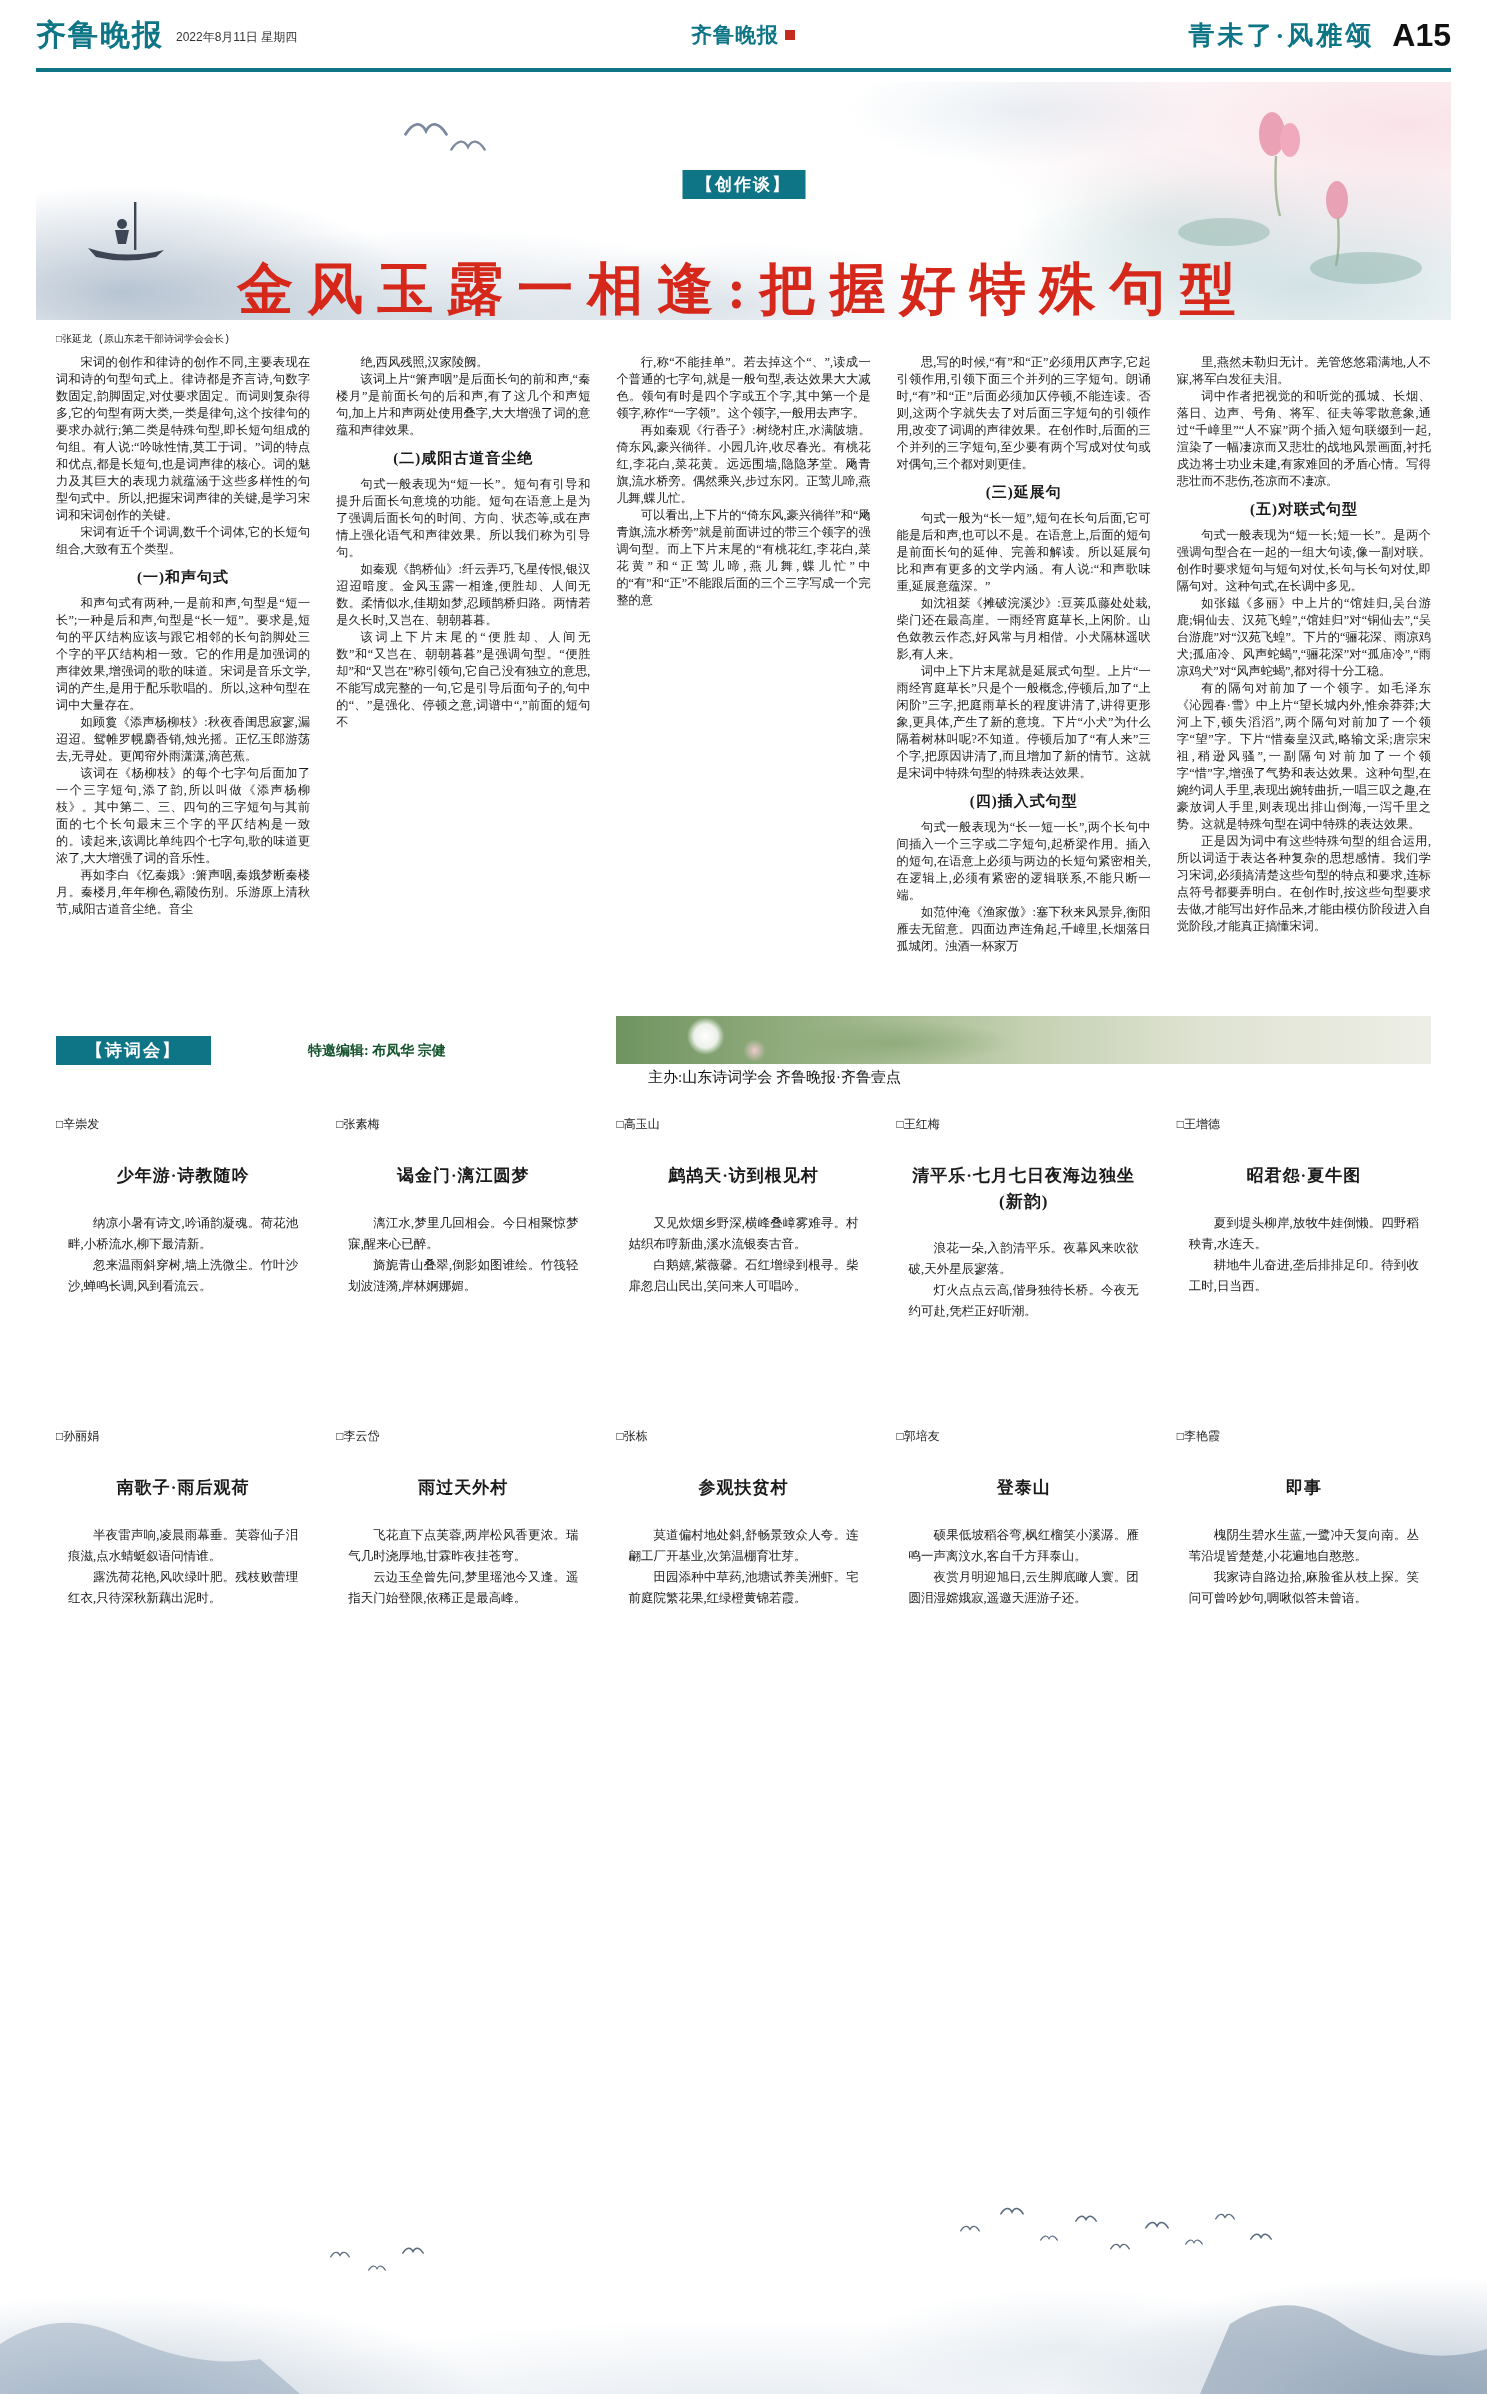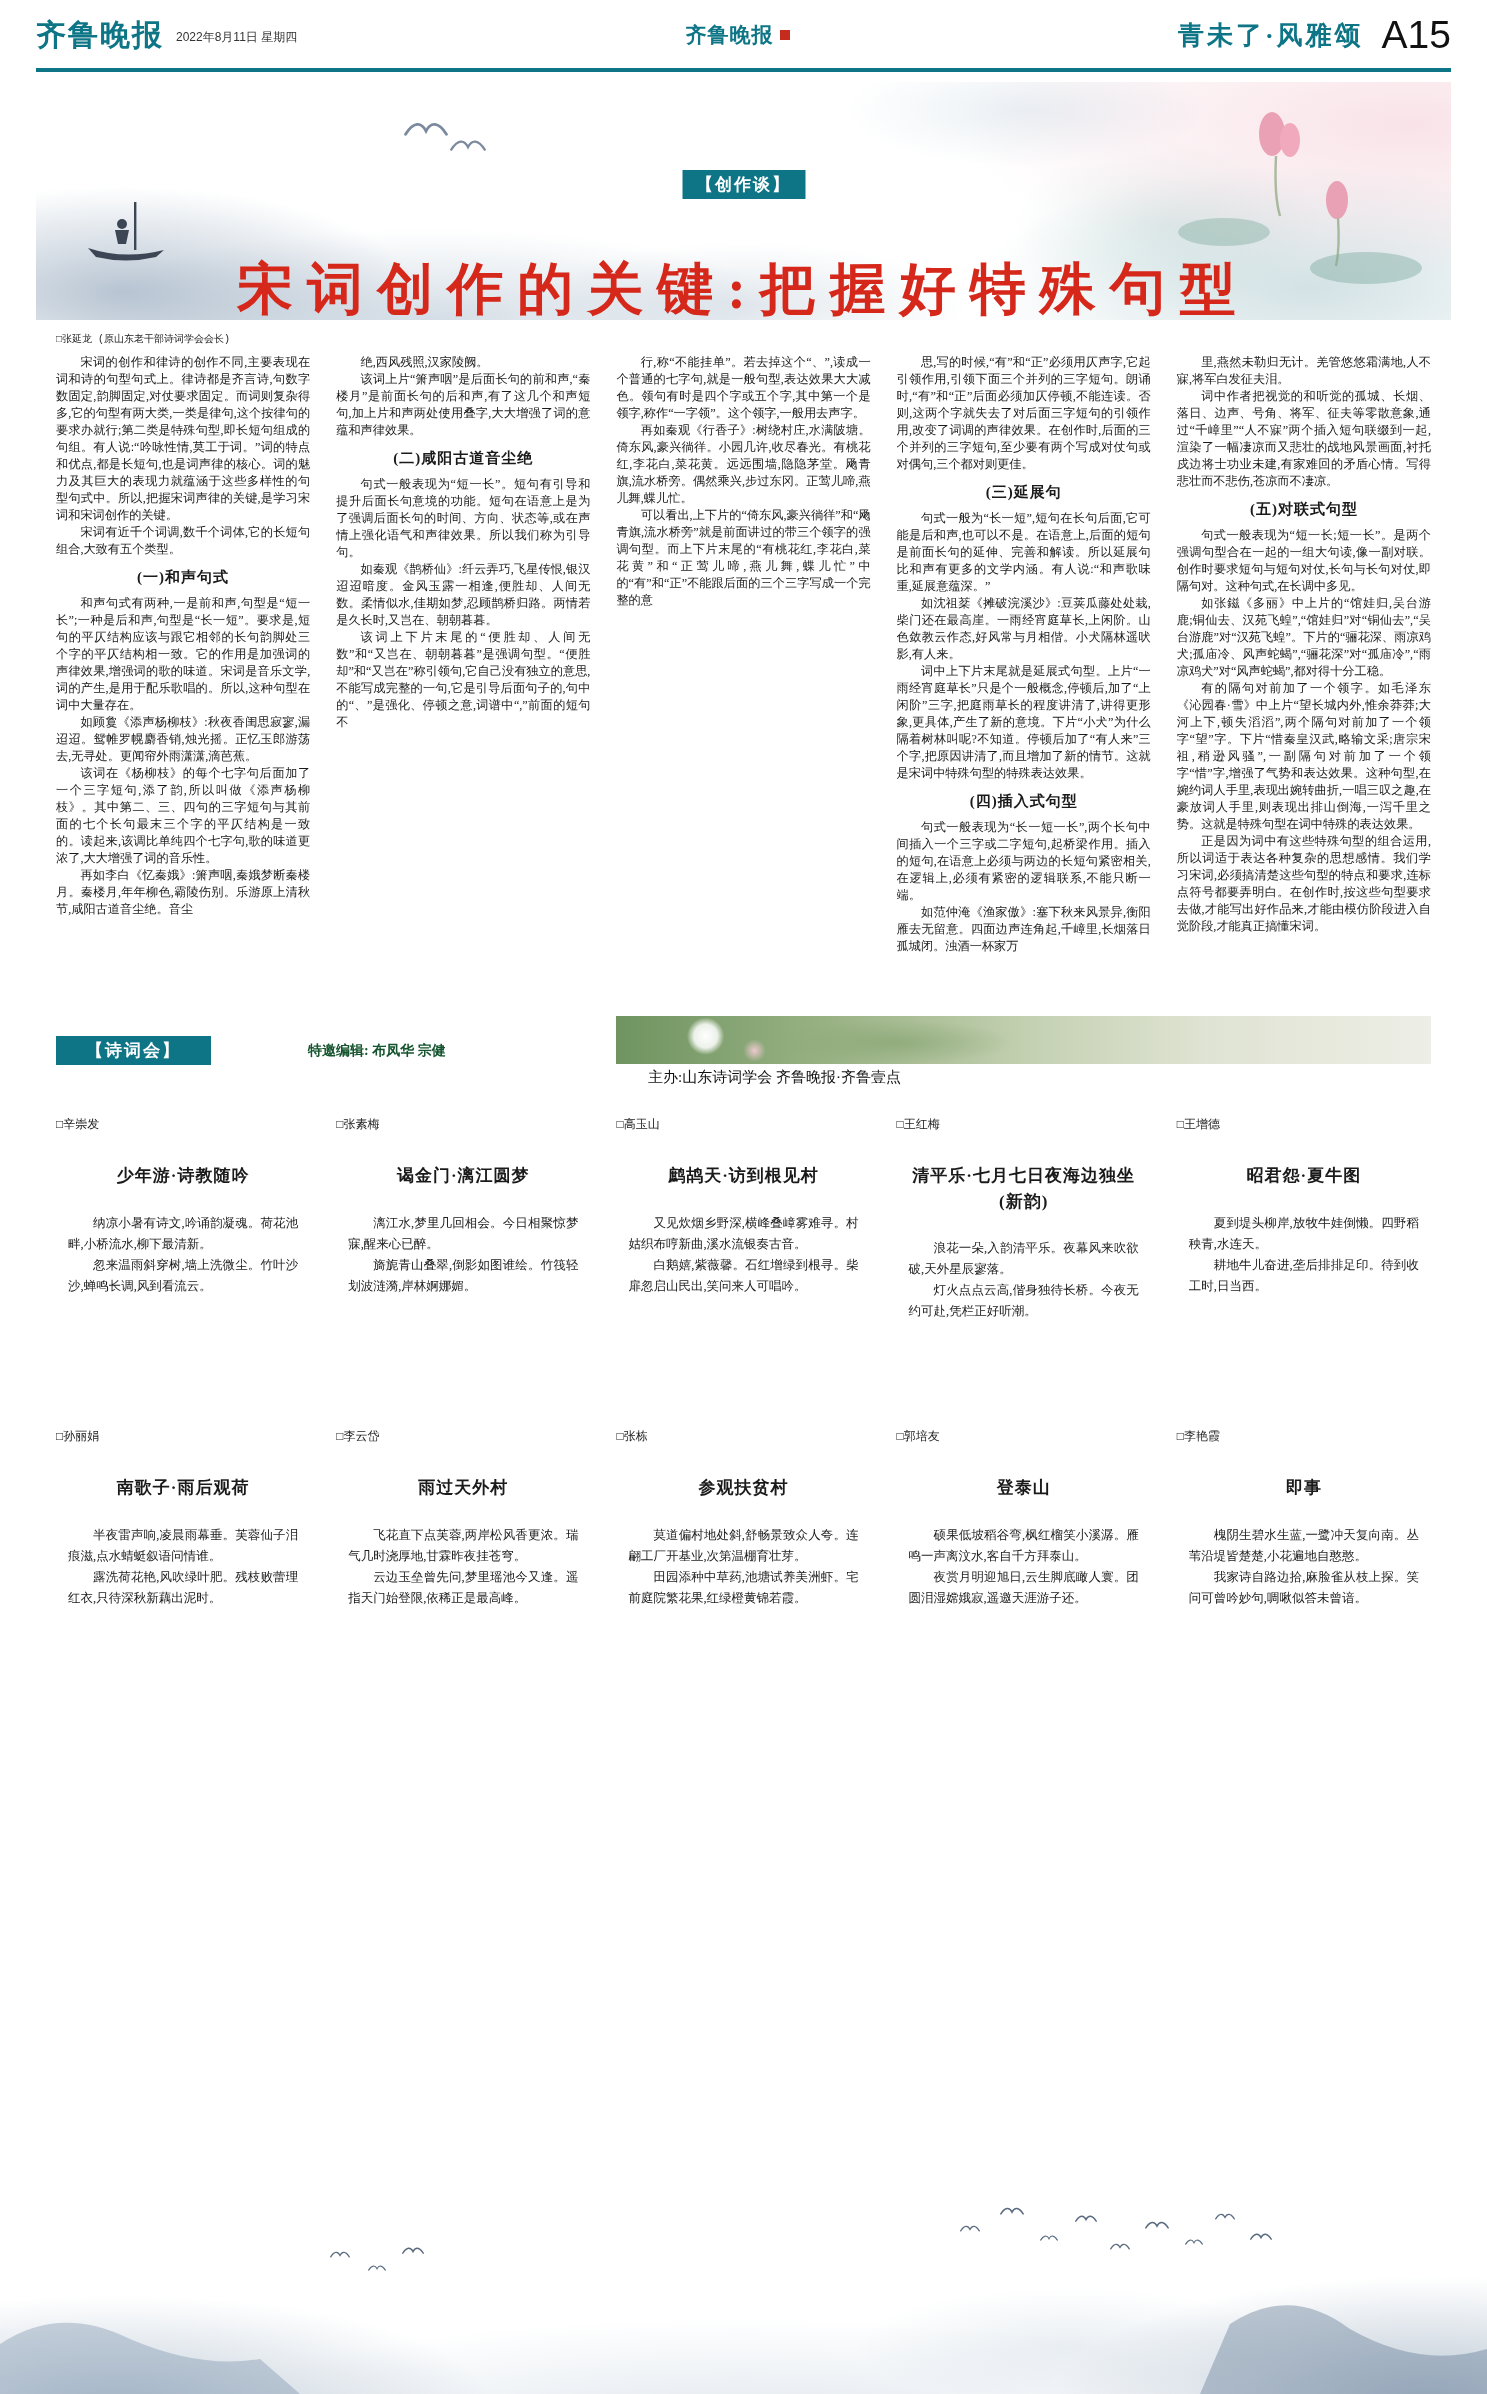--- a/index.html
+++ b/index.html
@@ -8,21 +8,21 @@
   
   .masthead{height:58px;padding:6px 36px 0;display:flex;align-items:center;justify-content:space-between;}
   .mast-left{display:flex;align-items:flex-end;gap:12px;}
   .brand{color:#0e7586;font-weight:900;font-size:30px;letter-spacing:2px;line-height:1;}
   .mast-date{font-size:12px;color:#333;font-family:"Liberation Sans","DejaVu Sans",sans-serif;padding-bottom:4px;}
   .mast-center{display:flex;align-items:center;gap:6px;}
   .brand-small{color:#0e7586;font-weight:900;font-size:21px;letter-spacing:1px;}
   .seal{width:10px;height:10px;background:#c62c1e;display:inline-block;}
   .mast-right{display:flex;align-items:center;gap:18px;}
   .section-name{color:#0e7586;font-weight:900;font-size:26px;letter-spacing:3px;}
-  .page-no{font-size:39px;font-weight:400;color:#111;font-family:"Liberation Sans","DejaVu Sans",sans-serif;}
+  .page-no{font-size:32px;font-weight:700;color:#111;font-family:"Liberation Sans","DejaVu Sans",sans-serif;}
   .teal-rule{height:4px;background:#0e7586;margin:4px 36px 0;}
   
   .banner{position:relative;height:238px;margin:10px 36px 0;overflow:hidden;
     background:
       radial-gradient(ellipse 420px 150px at 6% 88%, rgba(88,118,150,.42), transparent 70%),
       radial-gradient(ellipse 520px 130px at 28% 100%, rgba(120,150,176,.32), transparent 70%),
       radial-gradient(ellipse 320px 90px at 50% 94%, rgba(142,165,186,.25), transparent 70%),
       radial-gradient(ellipse 260px 80px at 70% 12%, rgba(160,186,205,.22), transparent 70%),
       radial-gradient(ellipse 620px 210px at 97% 18%, rgba(236,172,188,.34), transparent 72%),
       radial-gradient(ellipse 460px 170px at 90% 86%, rgba(108,158,168,.30), transparent 72%),
@@ -114,21 +114,21 @@
         <ellipse cx="1236" cy="52" rx="13" ry="22" fill="#e794ab"></ellipse>
         <ellipse cx="1254" cy="58" rx="10" ry="17" fill="#ef9fb4"></ellipse>
         <ellipse cx="1301" cy="118" rx="11" ry="19" fill="#e794ab"></ellipse>
         <path d="M1240,74 q-2,40 4,60" stroke="#9bb08f" stroke-width="2.4" fill="none"></path>
         <path d="M1302,136 q2,30 -2,48" stroke="#9bb08f" stroke-width="2.4" fill="none"></path>
         <ellipse cx="1188" cy="150" rx="46" ry="14" fill="#7fae9f" opacity="0.5"></ellipse>
         <ellipse cx="1330" cy="186" rx="56" ry="16" fill="#6fa295" opacity="0.45"></ellipse>
       </g>
     </svg>
     <div class="tag-box">【创作谈】</div>
-    <h1 class="main-title">宋词创作的关键:把握好特殊句型</h1>
+    <h1 class="main-title">金风玉露一相逢:把握好特殊句型</h1>
   </div>
 
   <div class="byline">□张延龙 (原山东老干部诗词学会会长)</div>
 
   <div class="article-cols">
       <div class="col">
         <p>宋词的创作和律诗的创作不同,主要表现在词和诗的句型句式上。律诗都是齐言诗,句数字数固定,韵脚固定,对仗要求固定。而词则复杂得多,它的句型有两大类,一类是律句,这个按律句的要求办就行;第二类是特殊句型,即长短句组成的句组。有人说:“吟咏性情,莫工于词。”词的特点和优点,都是长短句,也是词声律的核心。词的魅力及其巨大的表现力就蕴涵于这些多样性的句型句式中。所以,把握宋词声律的关键,是学习宋词和宋词创作的关键。</p>
         <p>宋词有近千个词调,数千个词体,它的长短句组合,大致有五个类型。</p>
         <h3>(一)和声句式</h3>
         <p>和声句式有两种,一是前和声,句型是“短一长”;一种是后和声,句型是“长一短”。要求是,短句的平仄结构应该与跟它相邻的长句韵脚处三个字的平仄结构相一致。它的作用是加强词的声律效果,增强词的歌的味道。宋词是音乐文学,词的产生,是用于配乐歌唱的。所以,这种句型在词中大量存在。</p>

